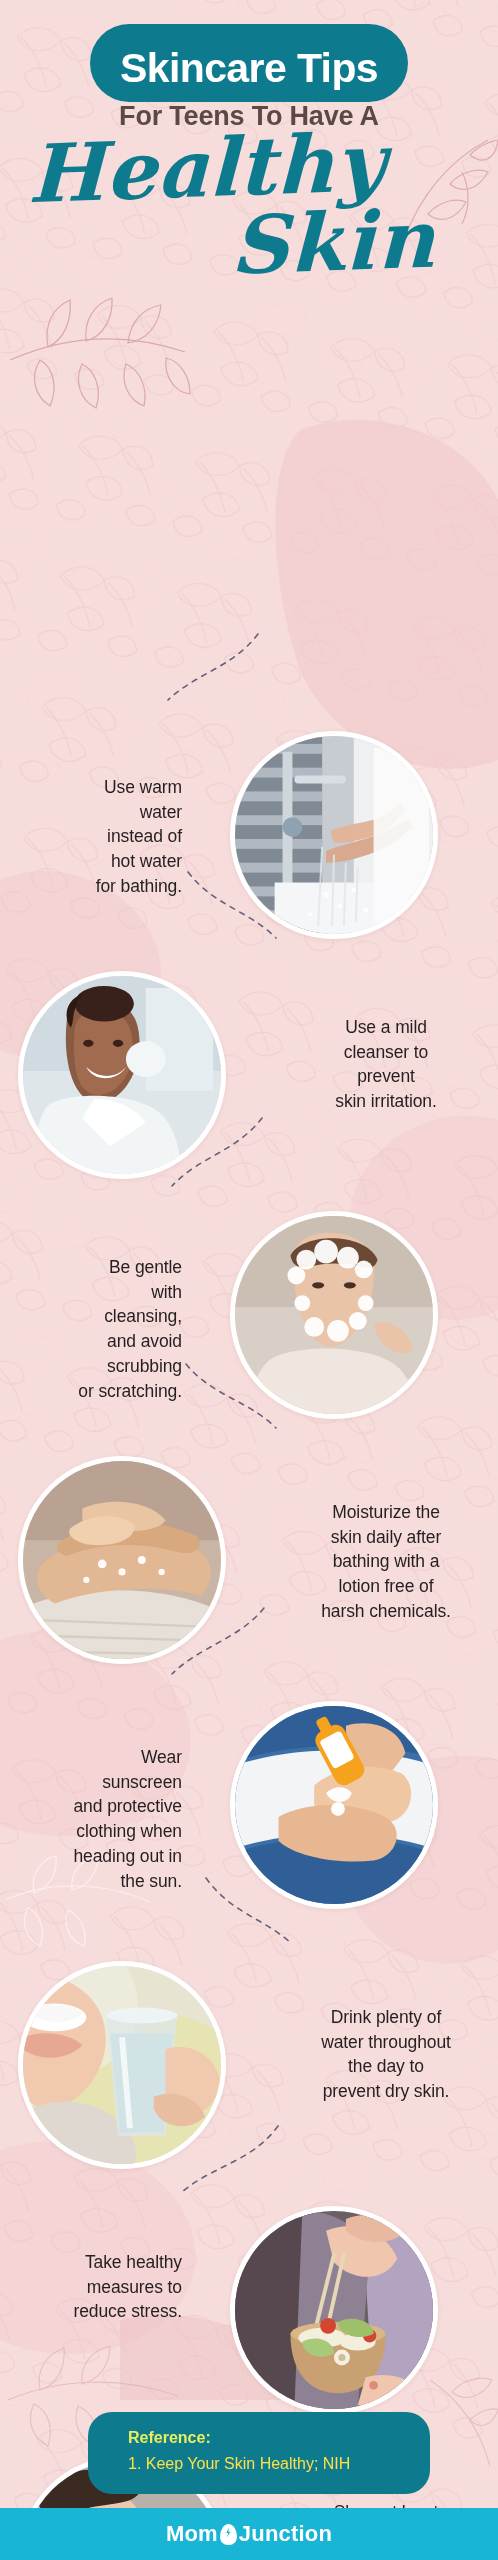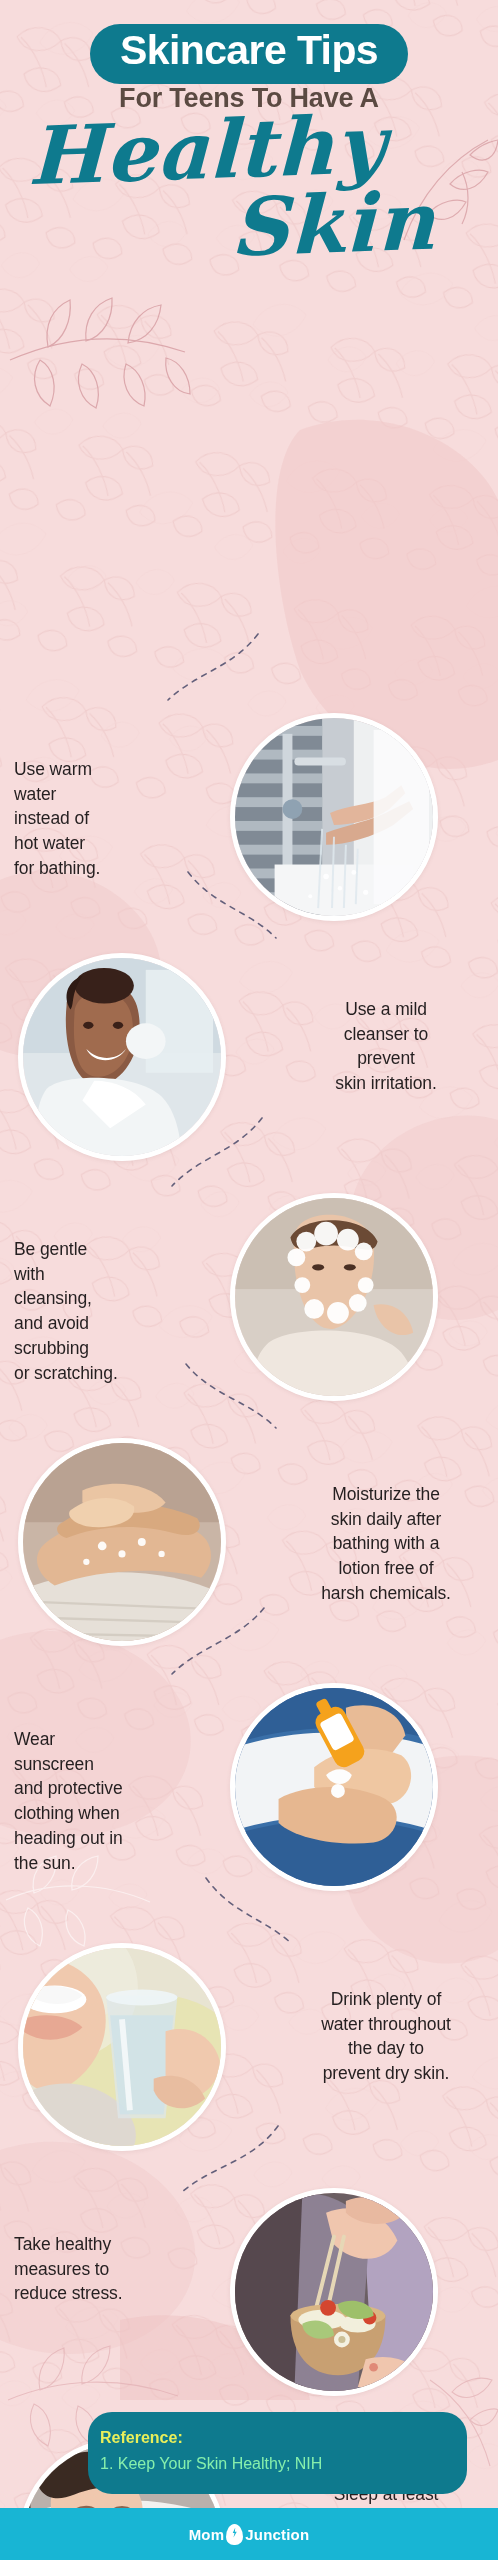--- a/index.html
+++ b/index.html
@@ -33,21 +33,21 @@
     z-index: 2;
     padding-top: 24px;
     text-align: center;
   }
 
   .title-pill {
     display: inline-block;
     background: #0e7a8e;
     color: #ffffff;
     border-radius: 40px;
-    padding: 5px 30px 12px 30px;
+    padding: 23px 30px 12px 30px;
     font-size: 41px;
     font-weight: 700;
     letter-spacing: -0.6px;
     line-height: 1.05;
     white-space: nowrap;
   }
 
   .subtitle {
     margin-top: 0;
     color: #5b4a42;
@@ -113,48 +113,48 @@
   .tip .copy {
     position: absolute;
     color: #241f20;
     font-size: 17.5px;
     line-height: 1.42;
     font-weight: 400;
     letter-spacing: -0.1px;
     white-space: pre-line;
   }
   .tip.left-photo  .copy { right: 12px; width: 200px; top: 50px; text-align: center; }
-  .tip.right-photo .copy { left: 14px;  width: 168px; top: 50px; text-align: left; }
+  .tip.right-photo .copy { left: 14px;  width: 168px; top: 50px; text-align: right; }
 
   
   .connector {
     position: absolute;
     z-index: 1;
     pointer-events: none;
   }
 
   
   .reference-box {
     position: absolute;
     left: 88px;
     top: 2412px;
-    width: 379px;
+    width: 342px;
     background: #0e7a8e;
     border-radius: 24px;
-    padding: 17px 24px 19px 12px;
+    padding: 17px 24px 19px 40px;
     z-index: 3;
   }
   .reference-title {
     color: #e9ef5a;
     font-size: 16px;
     font-weight: 700;
     margin-bottom: 7px;
   }
   .reference-item {
-    color: #86efac;
+    color: #fde047;
     font-size: 16px;
     font-weight: 400;
     line-height: 1.3;
   }
 
   
   .footer-bar {
     position: absolute;
     left: 0;
     bottom: 0;
@@ -163,21 +163,21 @@
     background: #18b5d4;
     display: flex;
     align-items: center;
     justify-content: center;
     z-index: 3;
   }
   .brand {
     display: flex;
     align-items: center;
     color: #ffffff;
-    font-size: 15px;
+    font-size: 22px;
     font-weight: 700;
     letter-spacing: 0.2px;
     justify-content: space-between;
   }
   .brand-mark {
     display: inline-block;
     width: 17px;
     height: 21px;
     margin: 0 2px;
     background: #ffffff;

